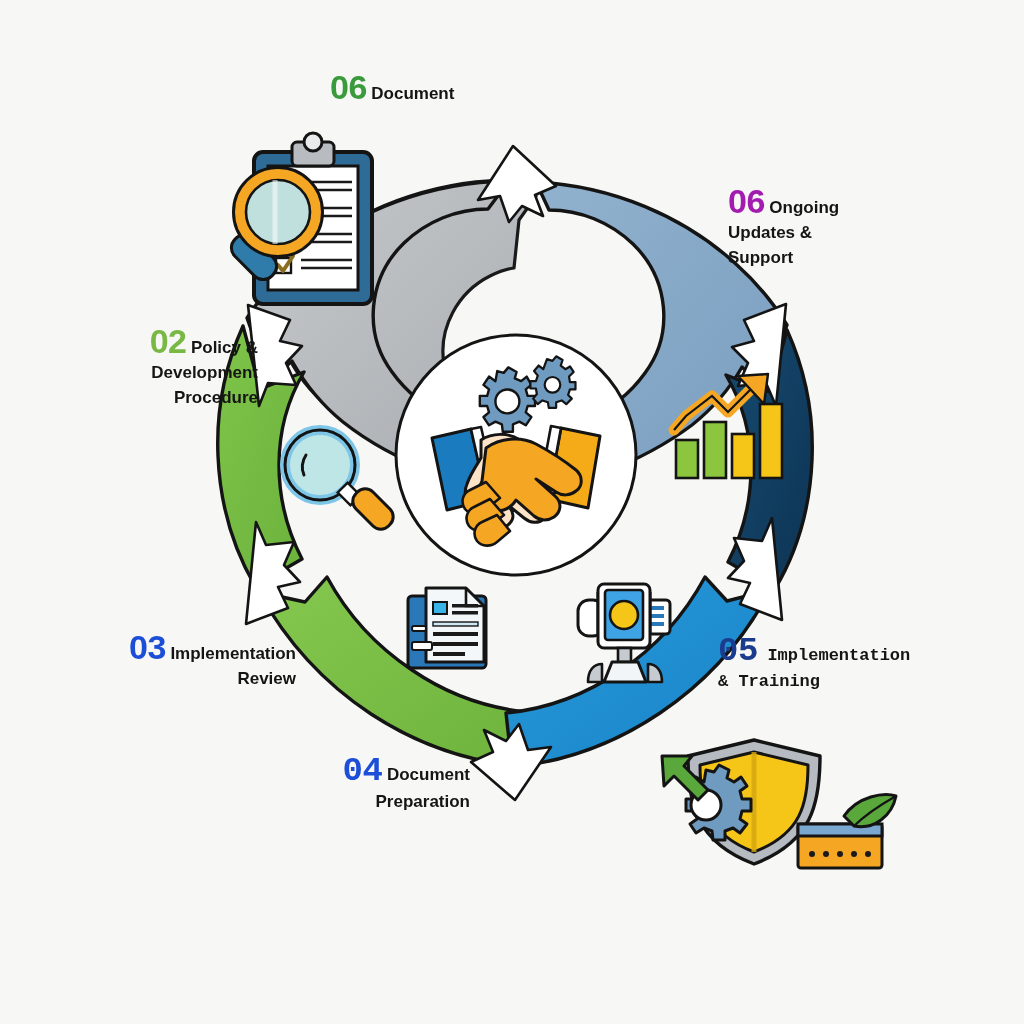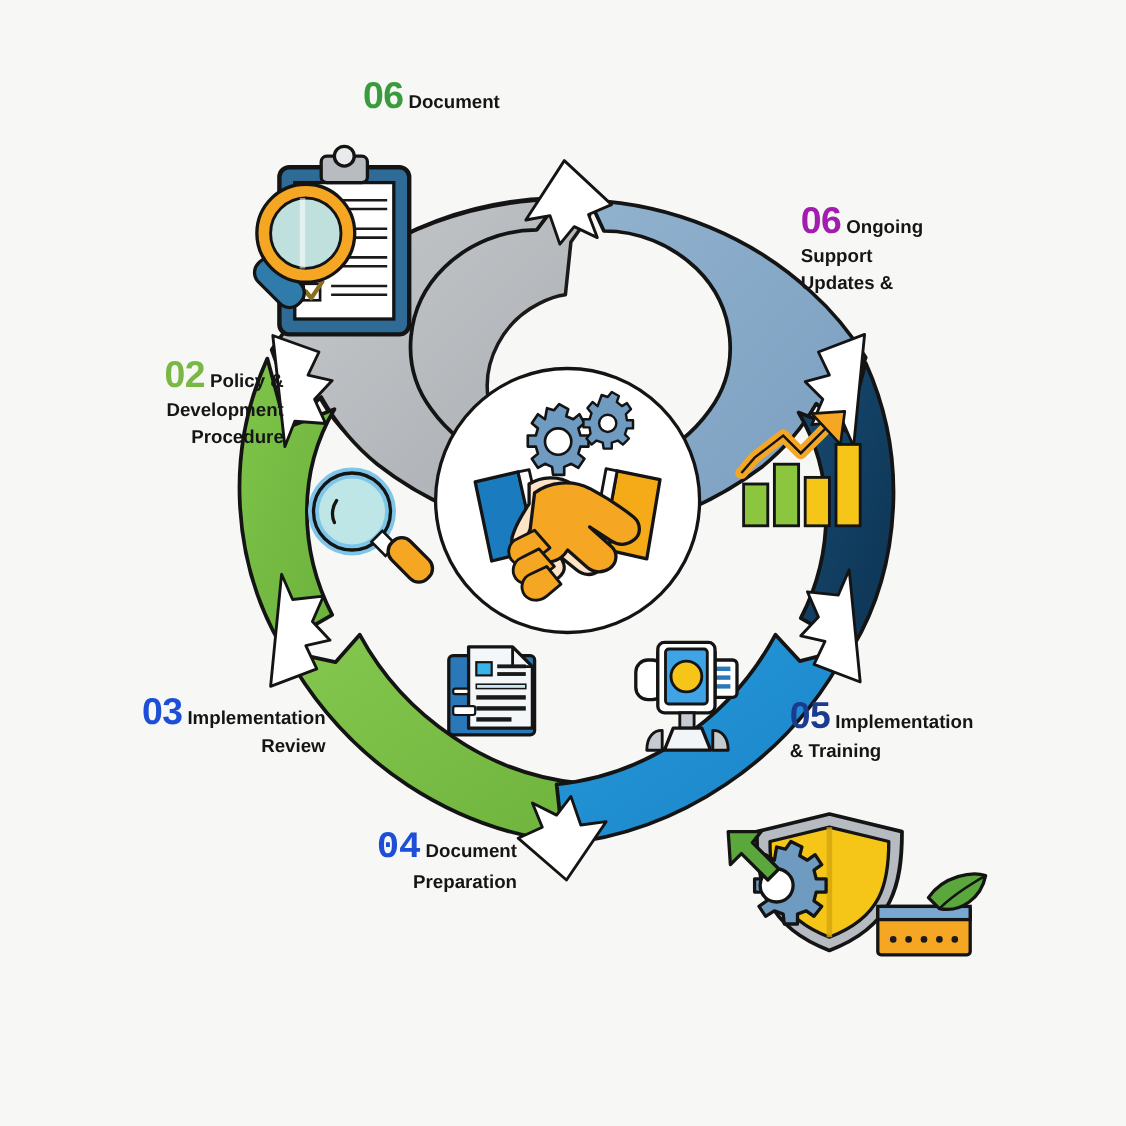--- a/index.html
+++ b/index.html
@@ -20,21 +20,21 @@
   .lbl.l{text-align:left;}
   .lbl .row{display:block;}
   .lbl .inline{display:inline;}
 
   
   #label-01{left:330px;top:68px;width:300px;text-align:left;}
   #label-06{left:728px;top:182px;width:290px;text-align:left;}
   #label-02{left:8px;top:322px;width:250px;text-align:right;}
   #label-03{left:0px;top:628px;width:296px;text-align:right;}
   #label-04{left:150px;top:752px;width:320px;text-align:right;}
-  #label-05{left:718px;top:632px;width:300px;text-align:left;}
+  #label-05{left:718px;top:632px;width:300px;text-align:left;font-family:Liberation Mono, monospace;}
 
   #label-02 .txt, #label-03 .txt, #label-04 .txt{text-align:right;}
   #label-01 .txt{text-align:left;}
 </style>
 </head>
 <body style="background: rgb(247, 247, 245);">
 
 <div id="stage">
 
   <svg class="layer" viewBox="0 0 1024 1024">
@@ -372,22 +372,22 @@
       <span class="num" style="color: rgb(58, 155, 60);">06</span>
       <span class="txt inline">Document</span>
     </div>
   </div>
 
   <div class="lbl l" id="label-06">
     <div>
       <span class="num" style="color: #a21caf;">06</span>
       <span class="txt inline">Ongoing</span>
     </div>
+    <div class="txt row">Updates &amp;</div>
     <div class="txt row">Support</div>
-    <div class="txt row">Updates &amp;</div>
   </div>
 
   <div class="lbl r" id="label-02">
     <div>
       <span class="num" style="color: rgb(122, 184, 69);">02</span>
       <span class="txt inline">Policy &amp;</span>
     </div>
     <div class="txt row">Development</div>
     <div class="txt row">Procedure</div>
   </div>

